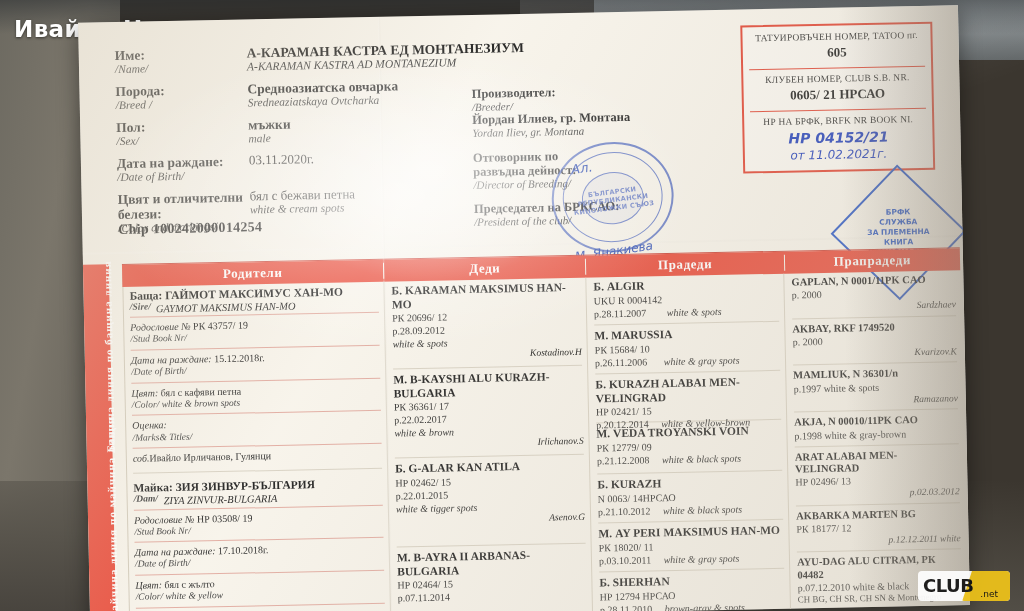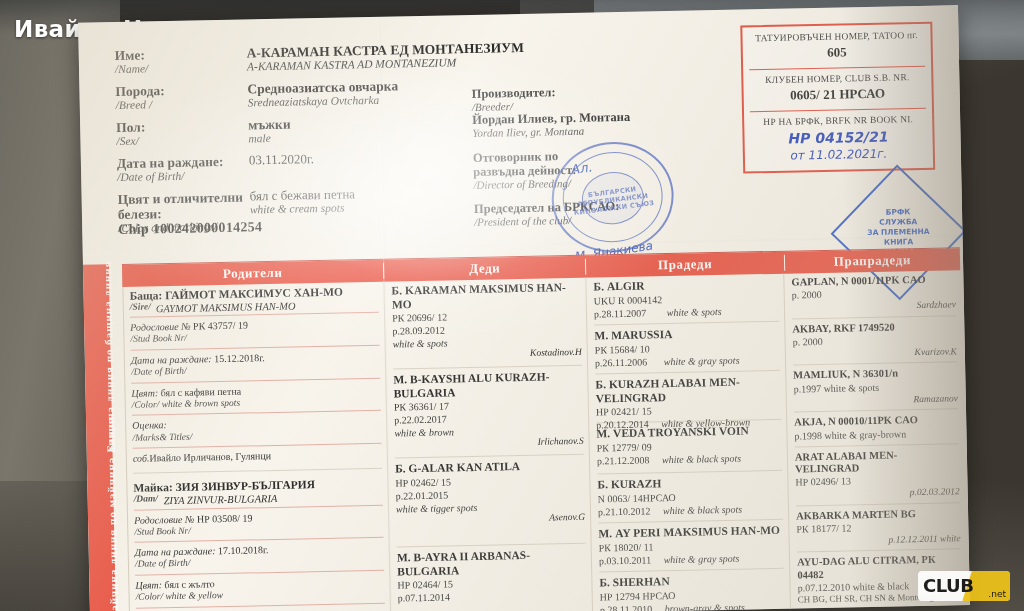--- a/index.html
+++ b/index.html
@@ -83,21 +83,21 @@
   }
   .bazar-logo .b-bg {
     position: absolute;
     right: -6px; top: -6px;
     width: 48px; height: 44px;
     background: #f0c419;
     transform: rotate(18deg);
   }
   .bazar-logo .b-net {
     position: absolute;
-    right: 4px; bottom: 2px;
+    right: 12px; bottom: 2px;
     font-family: "DejaVu Sans", sans-serif;
     font-size: 9px;
     color: #111;
     z-index: 3;
   }
 
   
   .sheet {
     position: absolute;
     left: 78px;

